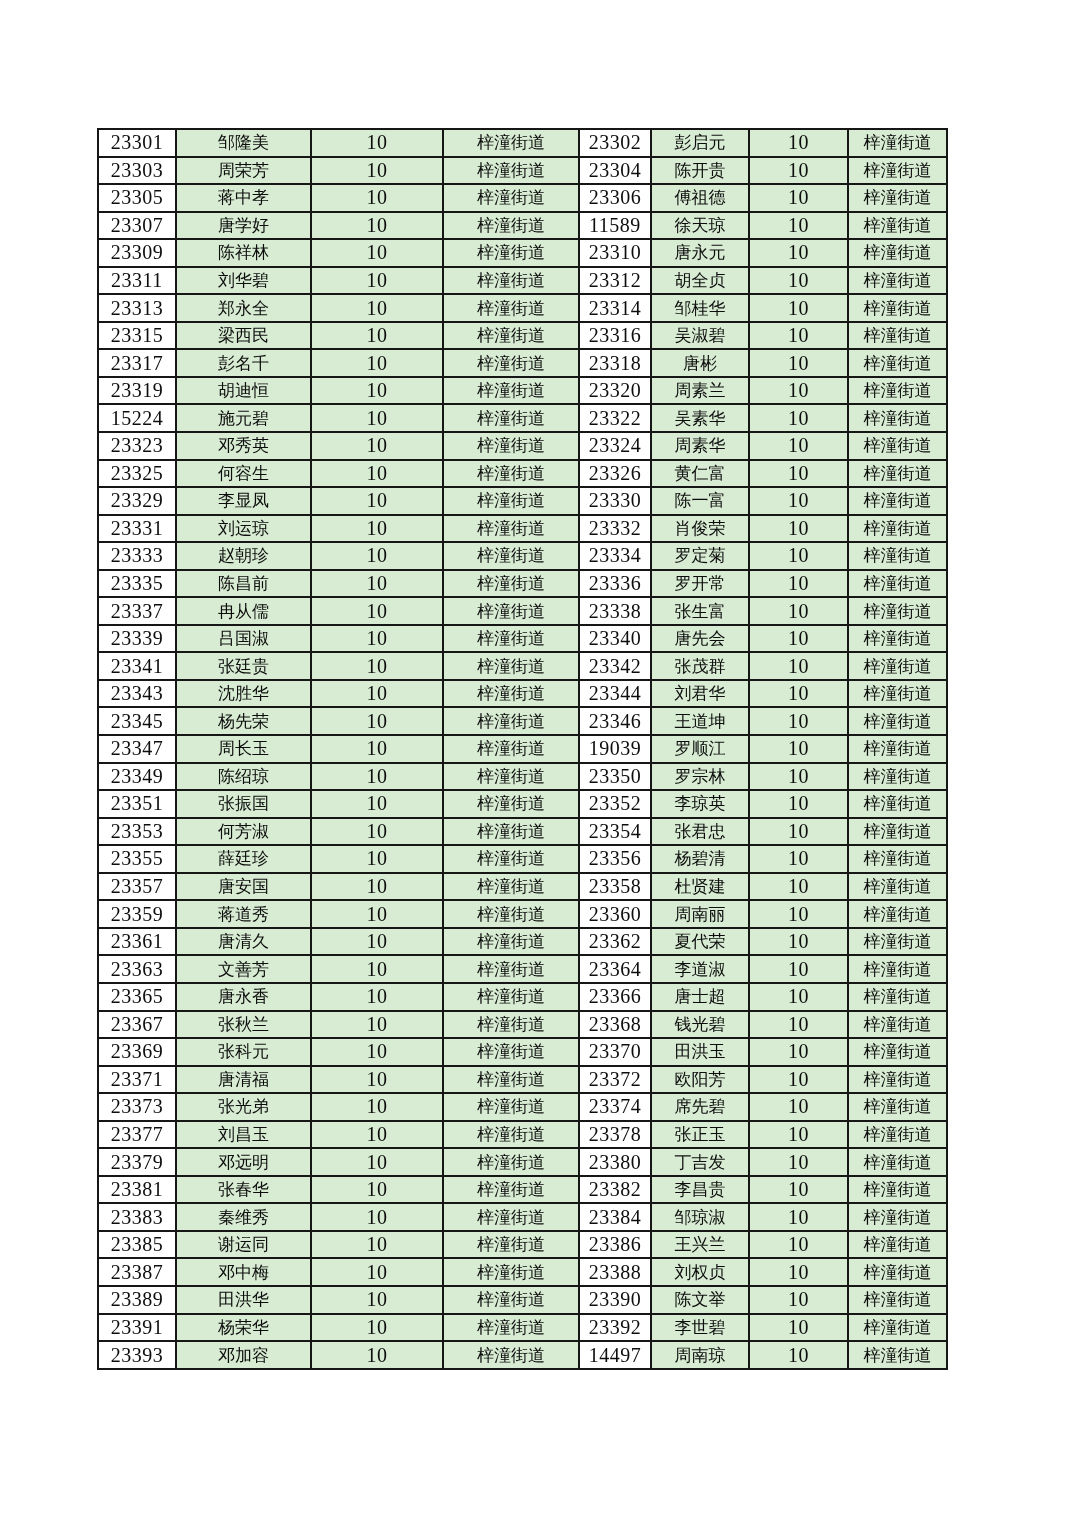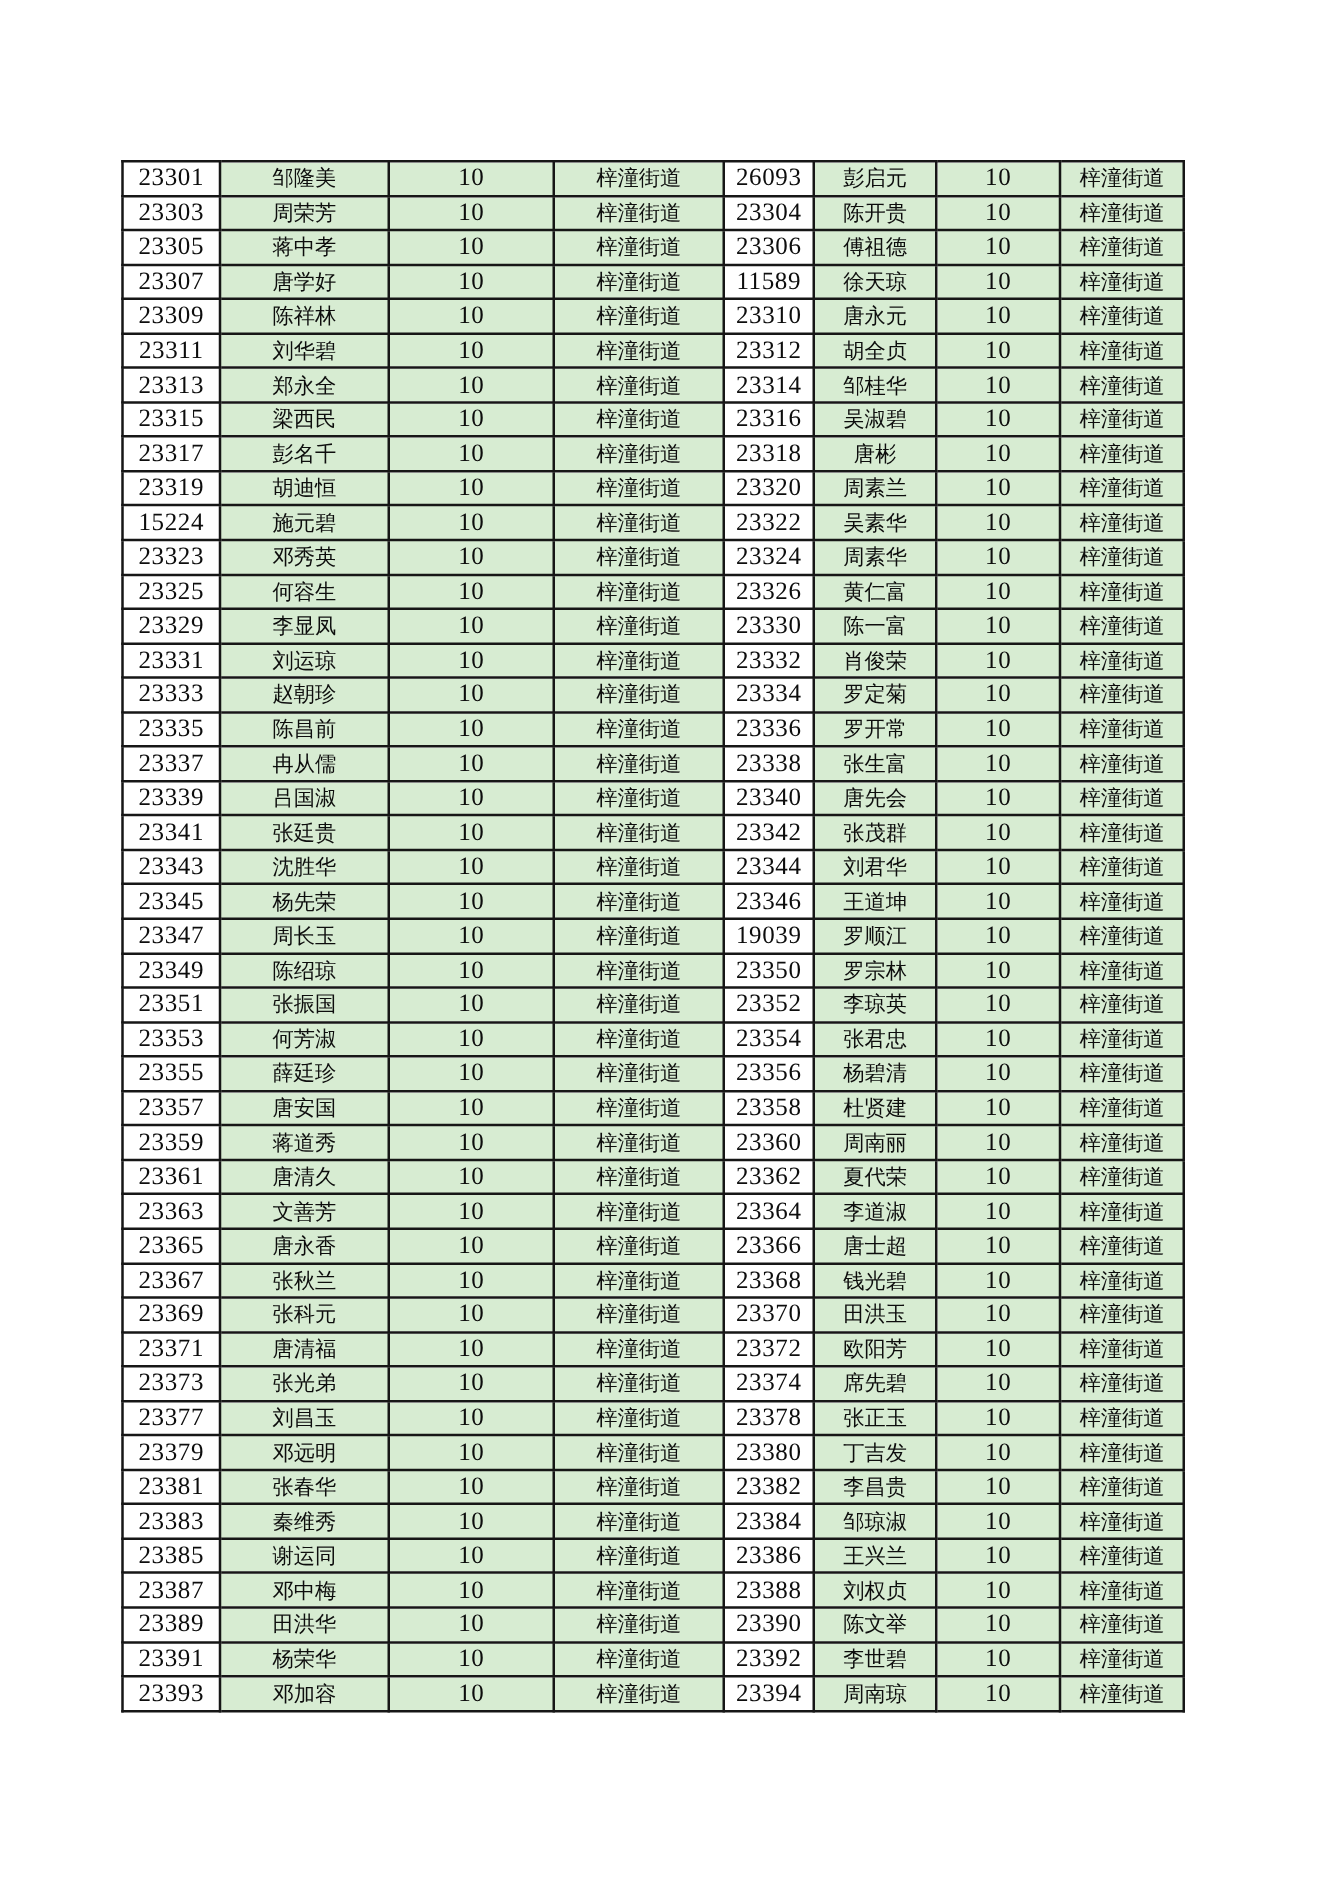--- a/index.html
+++ b/index.html
@@ -2,25 +2,26 @@
 <html><head>
 <meta charset="utf-8">
 <style>
   html, body {
     margin: 0;
     padding: 0;
     background: #ffffff;
   }
   .page {
     position: relative;
-    width: 1075px;
+    width: 938px;
     height: 1519px;
     background: #ffffff;
     overflow: hidden;
     font-family: "Liberation Serif", "DejaVu Serif", serif;
+    padding-left: 35px;
   }
   table.roster {
     position: absolute;
     left: 97px;
     top: 128px;
     width: 849px;
     height: 1242px;
     border-collapse: collapse;
     table-layout: fixed;
   }
@@ -63,21 +64,21 @@
         <col class="c-nm-r">
         <col class="c-pt-r">
         <col class="c-ds-r">
     </colgroup>
     <tbody>
         <tr>
           <td class="white num">23301</td>
           <td class="green cjk">邹隆美</td>
           <td class="green num">10</td>
           <td class="green cjk">梓潼街道</td>
-          <td class="white num">26093</td>
+          <td class="white num">23302</td>
           <td class="green cjk">彭启元</td>
           <td class="green num">10</td>
           <td class="green cjk">梓潼街道</td>
         </tr>
         <tr>
           <td class="white num">23303</td>
           <td class="green cjk">周荣芳</td>
           <td class="green num">10</td>
           <td class="green cjk">梓潼街道</td>
           <td class="white num">23304</td>
@@ -503,20 +504,20 @@
           <td class="white num">23392</td>
           <td class="green cjk">李世碧</td>
           <td class="green num">10</td>
           <td class="green cjk">梓潼街道</td>
         </tr>
         <tr>
           <td class="white num">23393</td>
           <td class="green cjk">邓加容</td>
           <td class="green num">10</td>
           <td class="green cjk">梓潼街道</td>
-          <td class="white num">23394</td>
+          <td class="white num">14497</td>
           <td class="green cjk">周南琼</td>
           <td class="green num">10</td>
           <td class="green cjk">梓潼街道</td>
         </tr>
       </tbody>
   </table>
 </div>
 
 </body></html>

